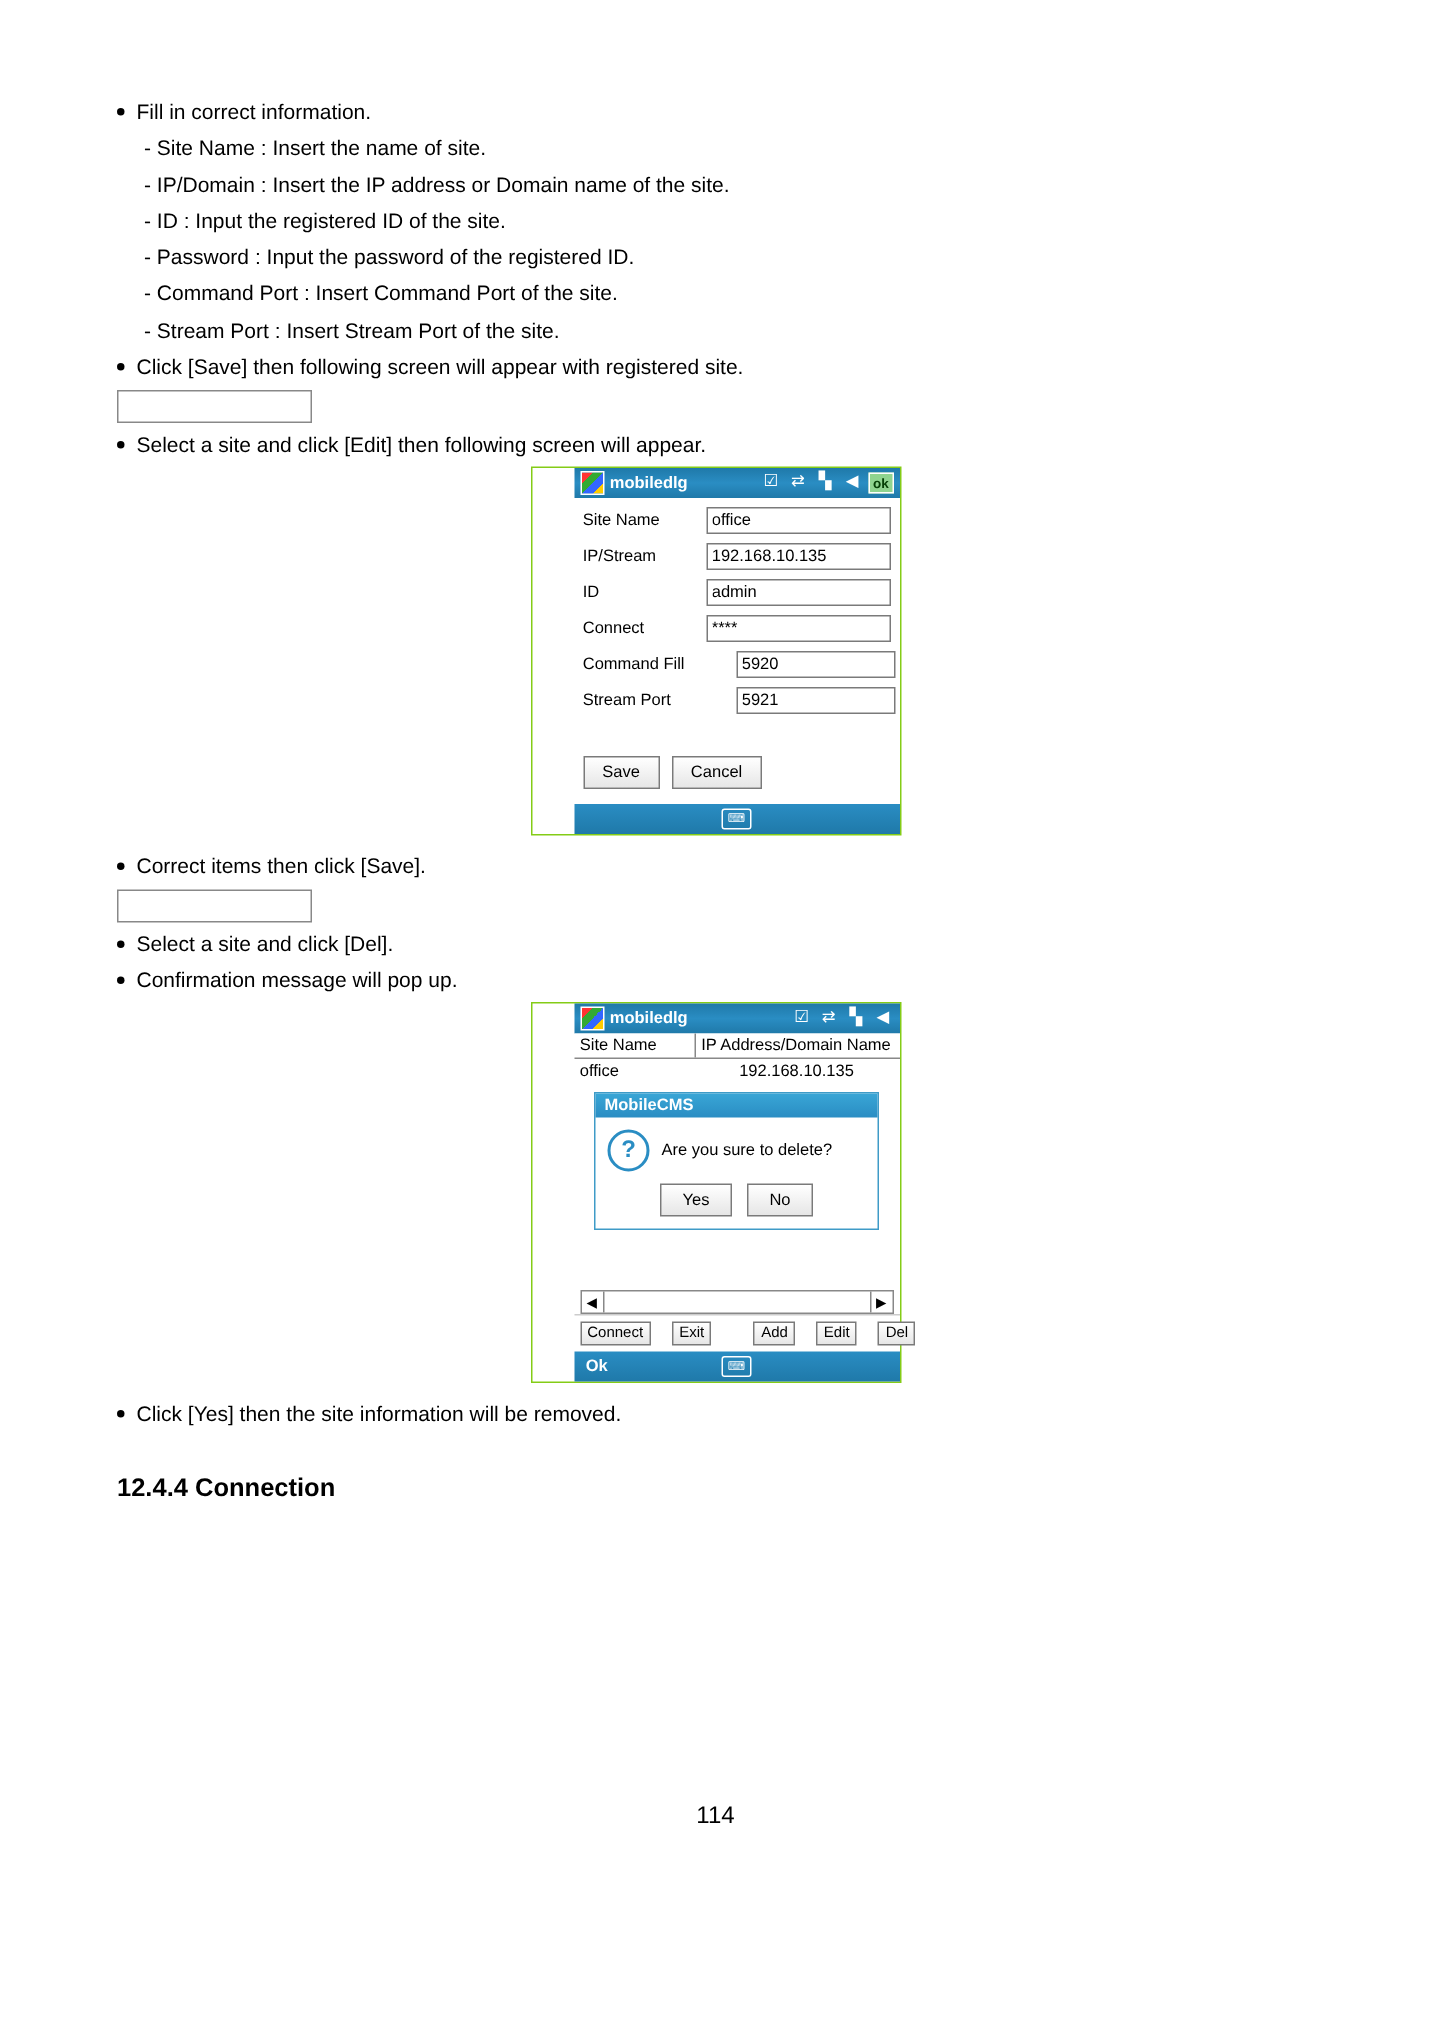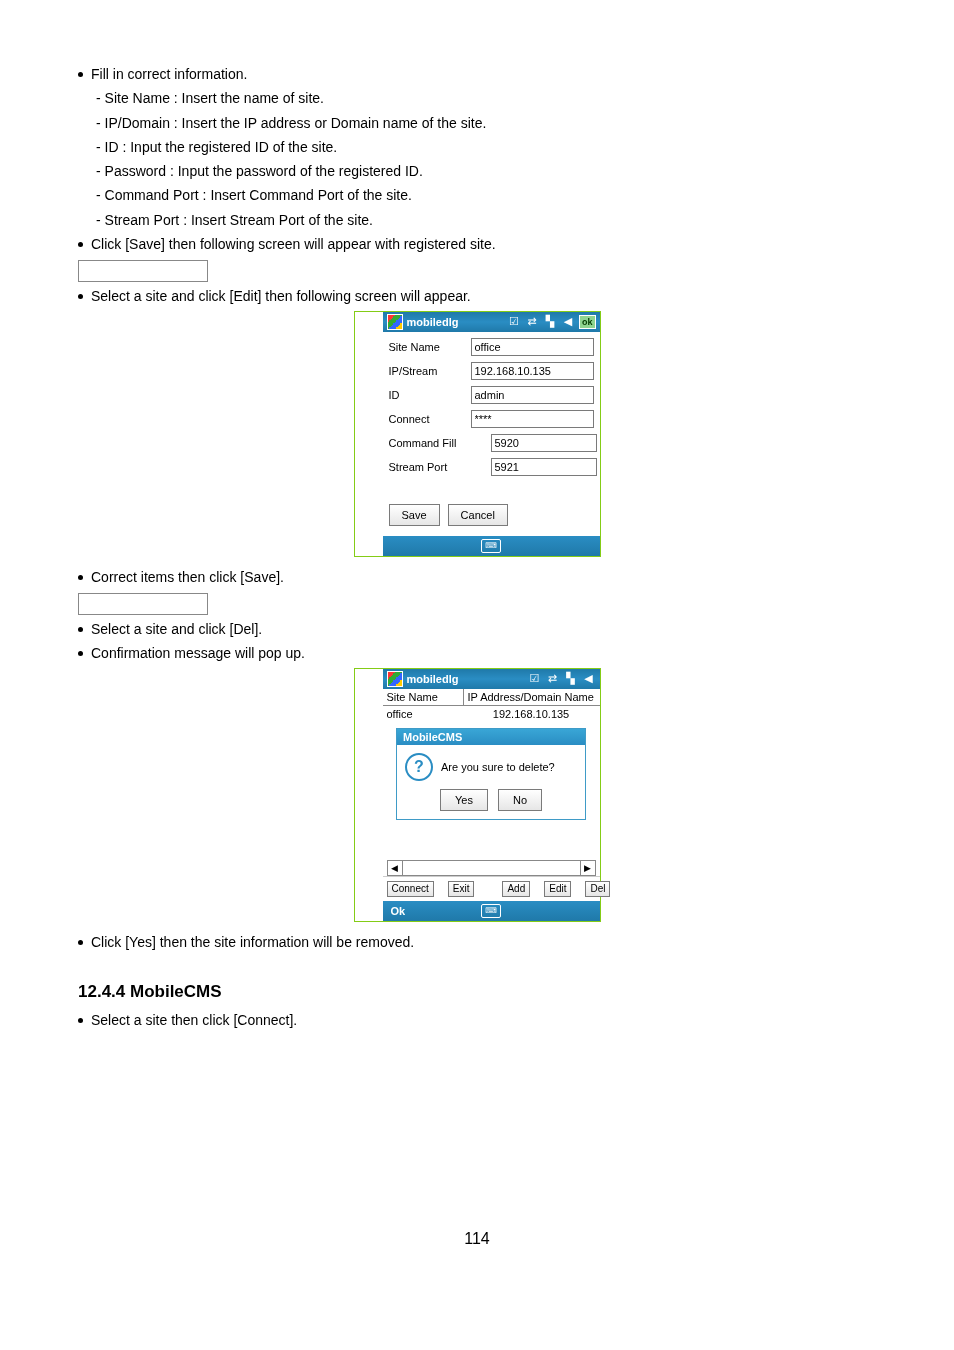--- a/index.html
+++ b/index.html
@@ -416,18 +416,17 @@
       </div>
       <div class="mobile-footer mobile-footer-rel">
         <span class="footer-ok">Ok</span>
         <span class="kbd-icon">⌨</span>
       </div>
     </div>
   </div>
 
   <div class="bullet-line bullet-dot">Click [Yes] then the site information will be removed.</div>
 
-  <h2 class="section">12.4.4  MobileCMS</h2>
-
-  <div class="bullet-line bullet-dot">Select a site then click [Connect].</div>
+  <h2 class="section">12.4.4  Connection</h2>
+
 
   <div class="page-number">114</div>
 </div>
 
 </body></html>

